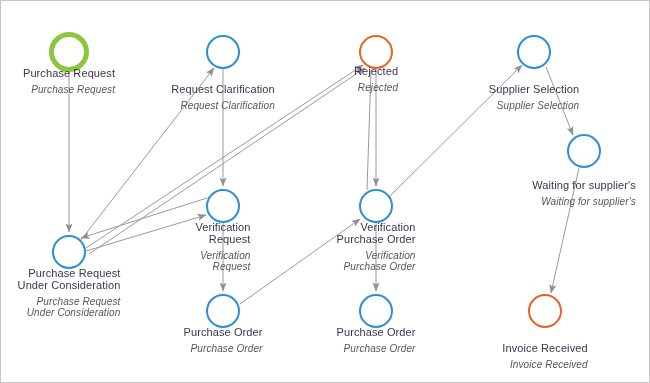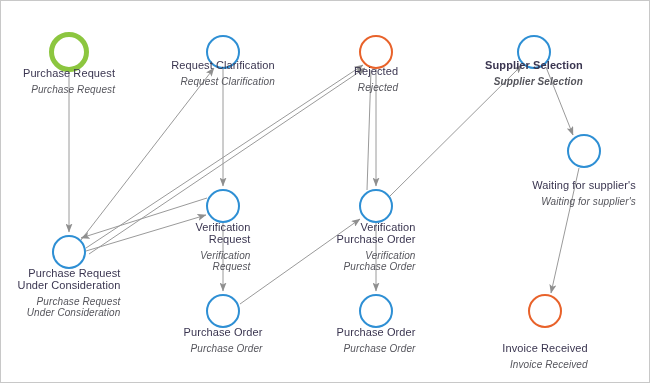--- a/index.html
+++ b/index.html
@@ -105,37 +105,37 @@
       <div class="node" style="left: 68px; top: 51px;">
         <div class="node-circle" style="width: 40px; height: 40px; border: 5px solid rgb(140, 198, 63);"></div>
         <div class="node-labels" style="top: 16px;">
           <span class="label-line label-primary">Purchase Request</span>
           <span class="spacer-line"></span>
           <span class="label-line label-secondary">Purchase Request</span>
         </div>
       </div>
       <div class="node" style="left: 222px; top: 51px;">
         <div class="node-circle" style="width: 34px; height: 34px; border: 2px solid rgb(46, 143, 212);"></div>
-        <div class="node-labels" style="top: 8px;">
+        <div class="node-labels" style="top: 32px;">
           <span class="label-line label-primary">Request Clarification</span>
           <span class="spacer-line"></span>
           <span class="label-line label-secondary">Request Clarification</span>
         </div>
       </div>
       <div class="node" style="left: 375px; top: 51px;">
         <div class="node-circle" style="width: 34px; height: 34px; border: 2px solid rgb(232, 98, 42);"></div>
         <div class="node-labels" style="top: 0; margin-top: 14px;">
           <span class="label-line label-primary">Rejected</span>
           <span class="spacer-line"></span>
           <span class="label-line label-secondary">Rejected</span>
         </div>
       </div>
       <div class="node" style="left: 533px; top: 51px;">
         <div class="node-circle" style="width: 34px; height: 34px; border: 2px solid rgb(46, 143, 212);"></div>
-        <div class="node-labels" style="top: 8px; font-weight: bold;">
+        <div class="node-labels" style="top: 32px;">
           <span class="label-line label-primary">Supplier Selection</span>
           <span class="spacer-line"></span>
           <span class="label-line label-secondary">Supplier Selection</span>
         </div>
       </div>
       <div class="node" style="left: 583px; top: 150px;">
         <div class="node-circle" style="width: 34px; height: 34px; border: 2px solid rgb(46, 143, 212);"></div>
         <div class="node-labels" style="top: 29px;">
           <span class="label-line label-primary">Waiting for supplier's</span>
           <span class="spacer-line"></span>

